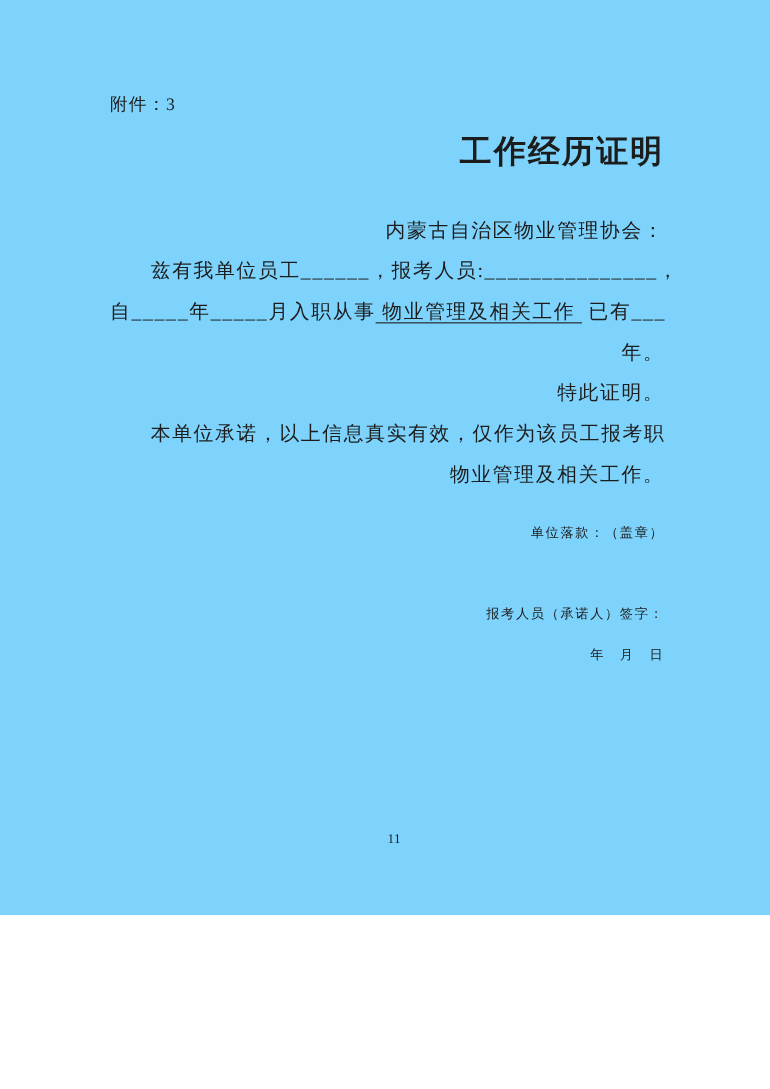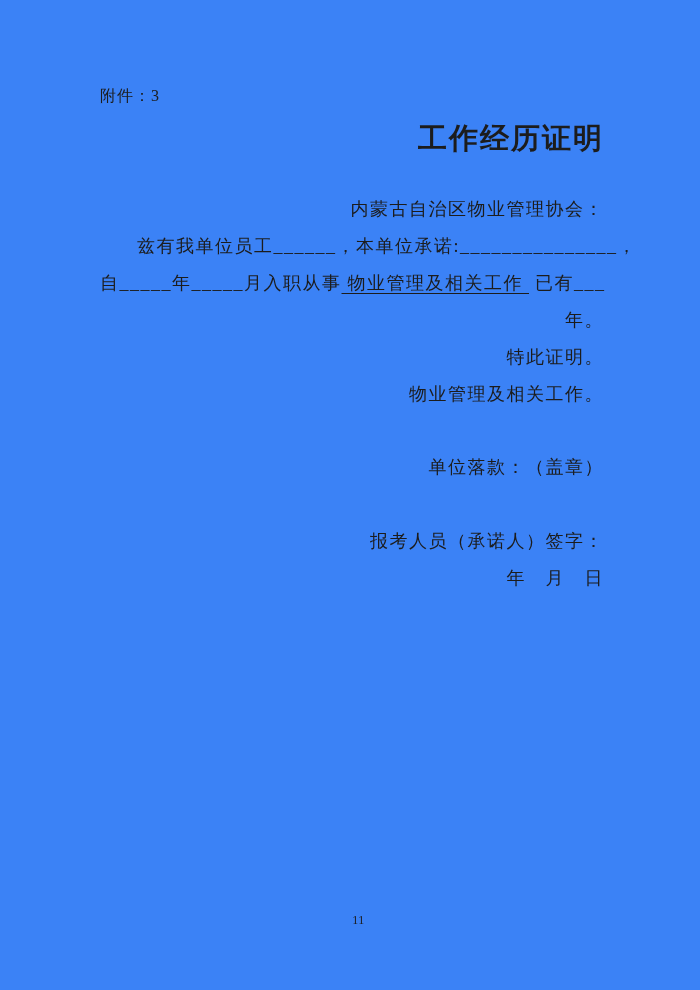--- a/index.html
+++ b/index.html
@@ -3,22 +3,22 @@
 <meta charset="utf-8">
 <style>
   html, body {
     margin: 0;
     padding: 0;
     background: #ffffff;
   }
   .page {
     position: relative;
     width: 700px;
-    height: 990px;
-    background: #3b82f6;
+    height: 832px;
+    background: #7dd3fc;
     color: #1c1c1c;
     font-family: "Liberation Serif", serif;
     overflow: hidden;
   }
   .content {
     padding: 86px 96px 0 100px;
   }
   .attachment {
     font-size: 16px;
     line-height: 20px;
@@ -45,22 +45,22 @@
   }
   .indent {
     text-indent: 37px;
   }
   .fill-underline {
     text-decoration: underline;
     text-underline-offset: 4px;
   }
   .sig-block {
     margin-left: 250px;
-    margin-top: 36px;
-    font-size: 18px;
+    margin-top: 16px;
+    font-size: 12px;
     line-height: 37px;
     letter-spacing: 1.5px;
   }
   .blank-line {
     height: 37px;
   }
   .page-number {
     position: absolute;
     left: 17px;
     right: 0;
@@ -77,31 +77,32 @@
   <div class="content">
 
     <div class="attachment">附件：3</div>
 
     <h1 class="doc-title">工作经历证明</h1>
 
     <div class="body-block">
       <div class="body-line">内蒙古自治区物业管理协会：</div>
 
       <div class="body-line indent">
-        <span>兹有我单位员工______，本单位承诺:_______________，</span>
+        <span>兹有我单位员工______，报考人员:_______________，</span>
       </div>
 
       <div class="body-line">
         <span>自_____年_____月入职从事</span><span class="fill-underline">&nbsp;物业管理及相关工作&nbsp;</span><span>&nbsp;已有___</span>
       </div>
 
       <div class="body-line">年。</div>
 
       <div class="body-line">特此证明。</div>
 
+      <div class="body-line indent">本单位承诺，以上信息真实有效，仅作为该员工报考职</div>
 
       <div class="body-line">物业管理及相关工作。</div>
     </div>
 
     <div class="sig-block">
       <div class="body-line">单位落款：（盖章）</div>
       <div class="blank-line"></div>
       <div class="body-line">报考人员（承诺人）签字：</div>
       <div class="body-line">年　月　日</div>
     </div>

